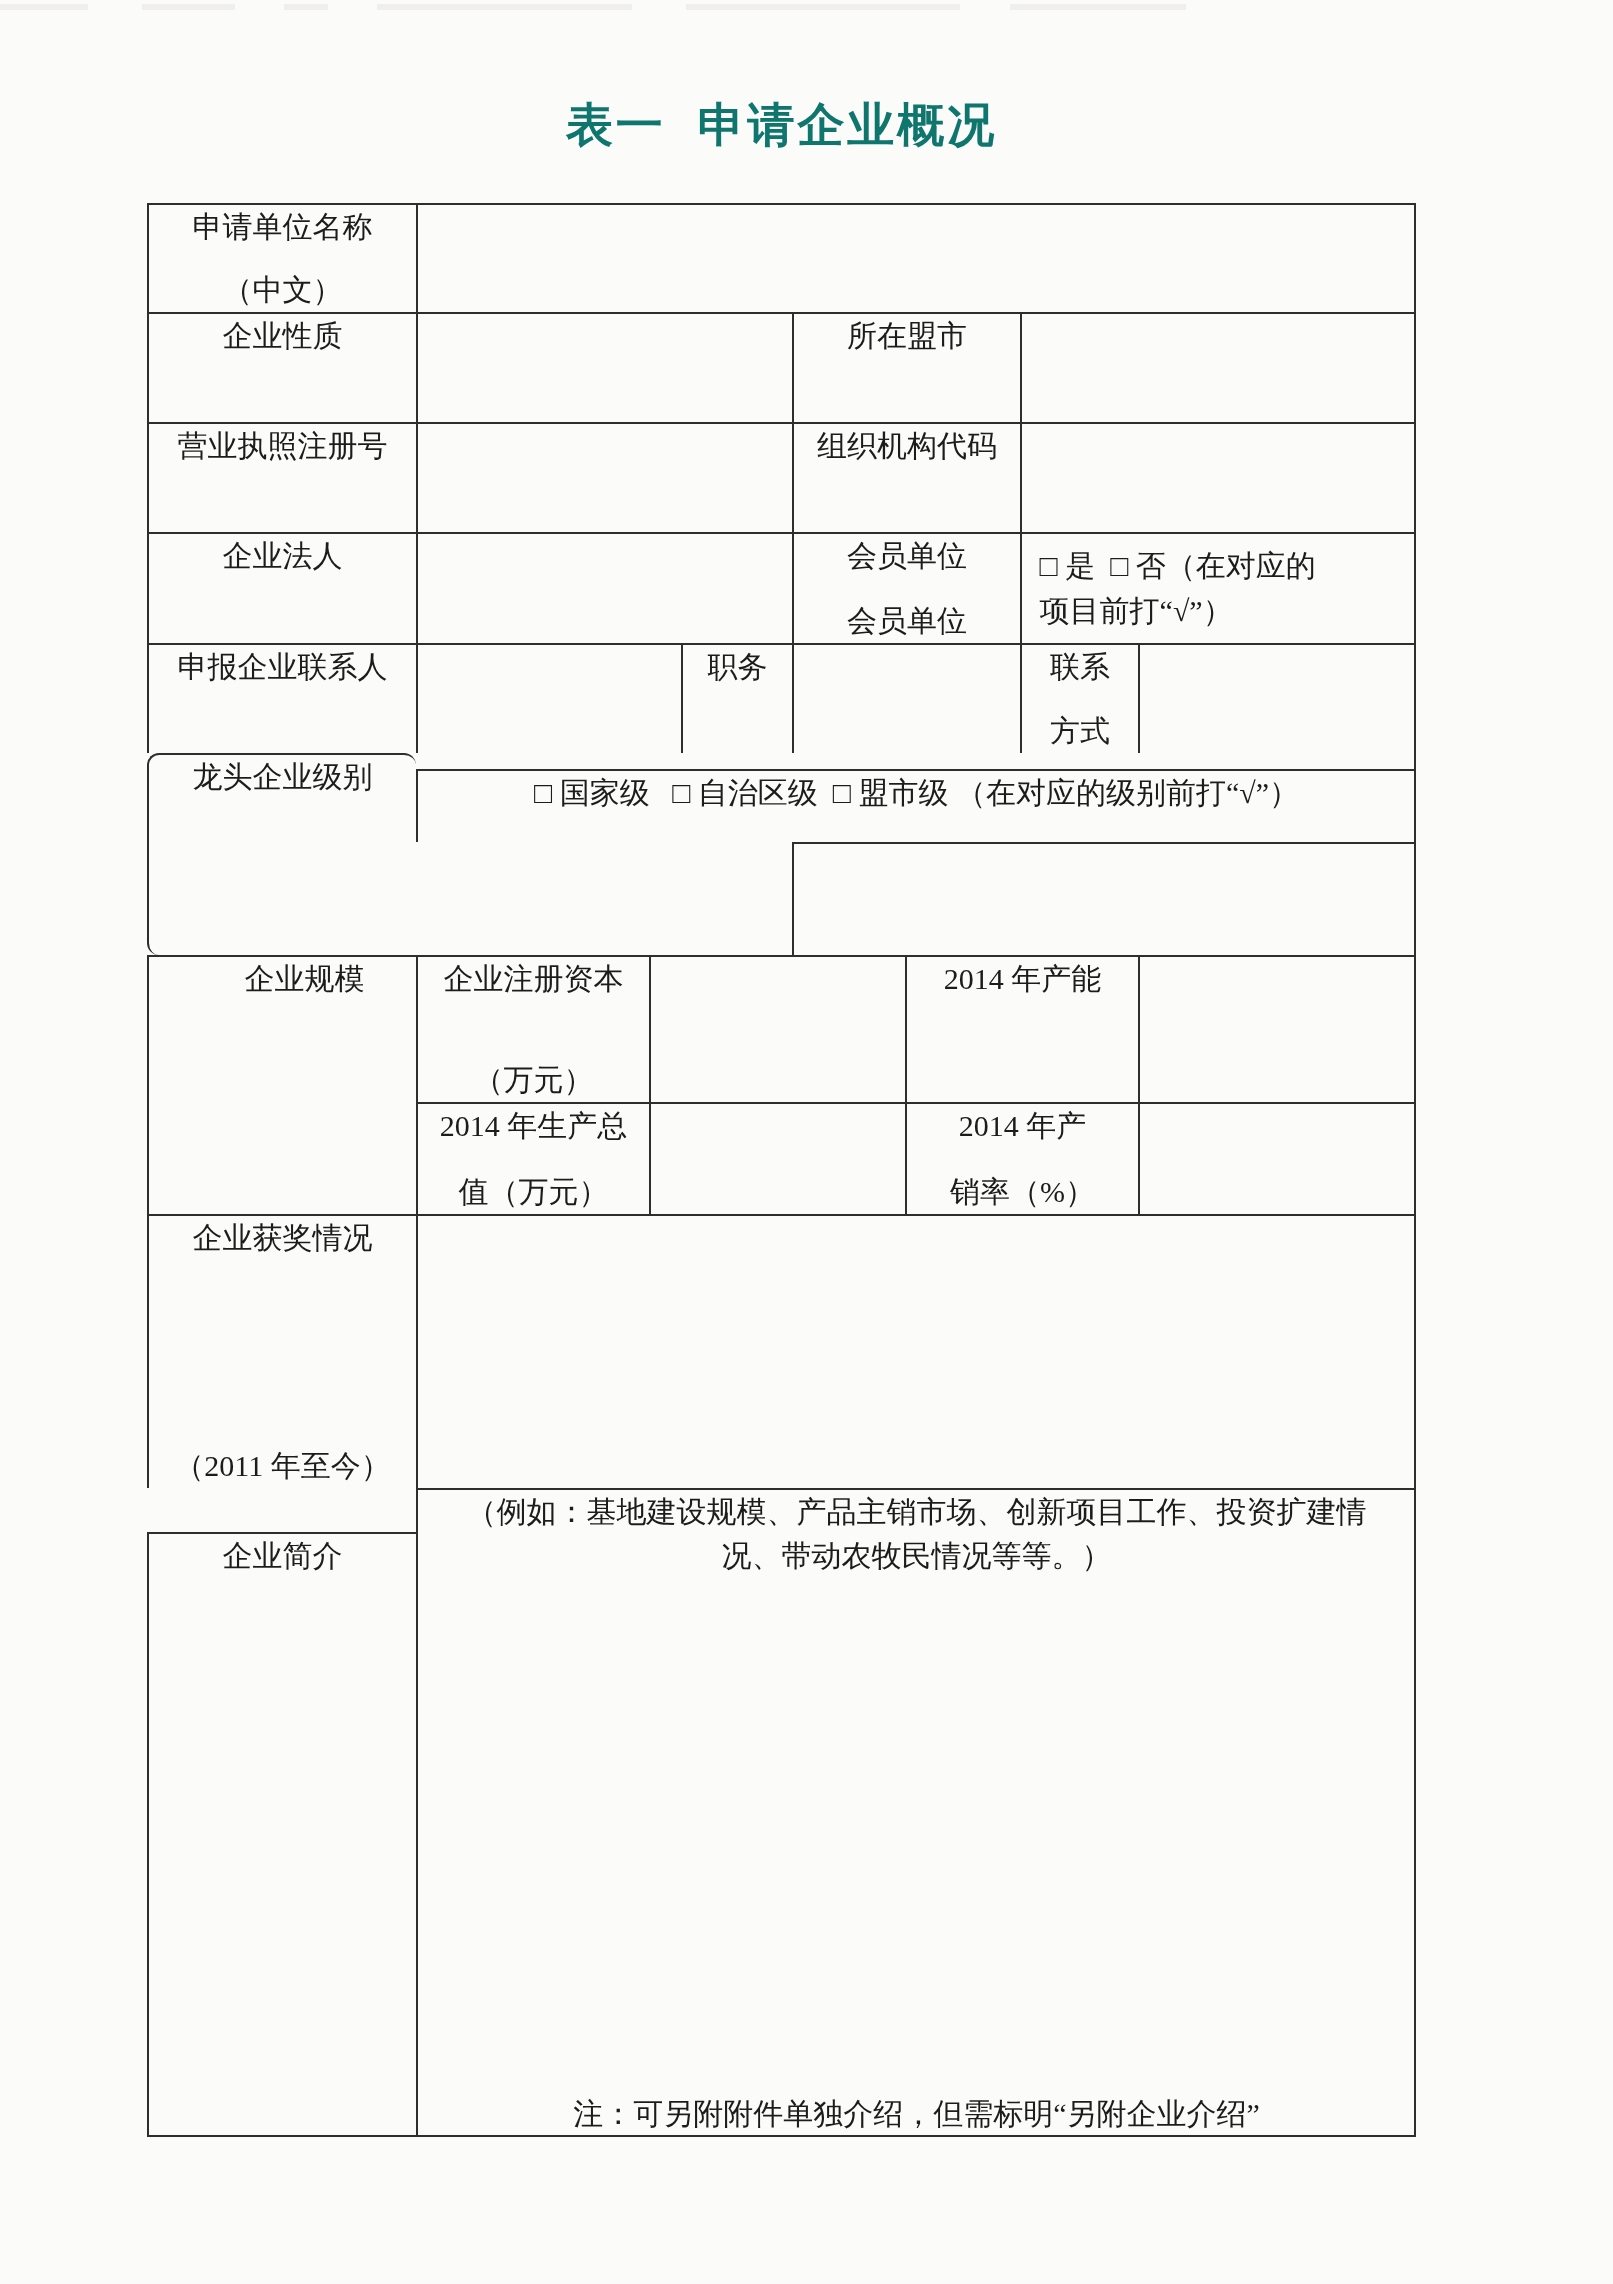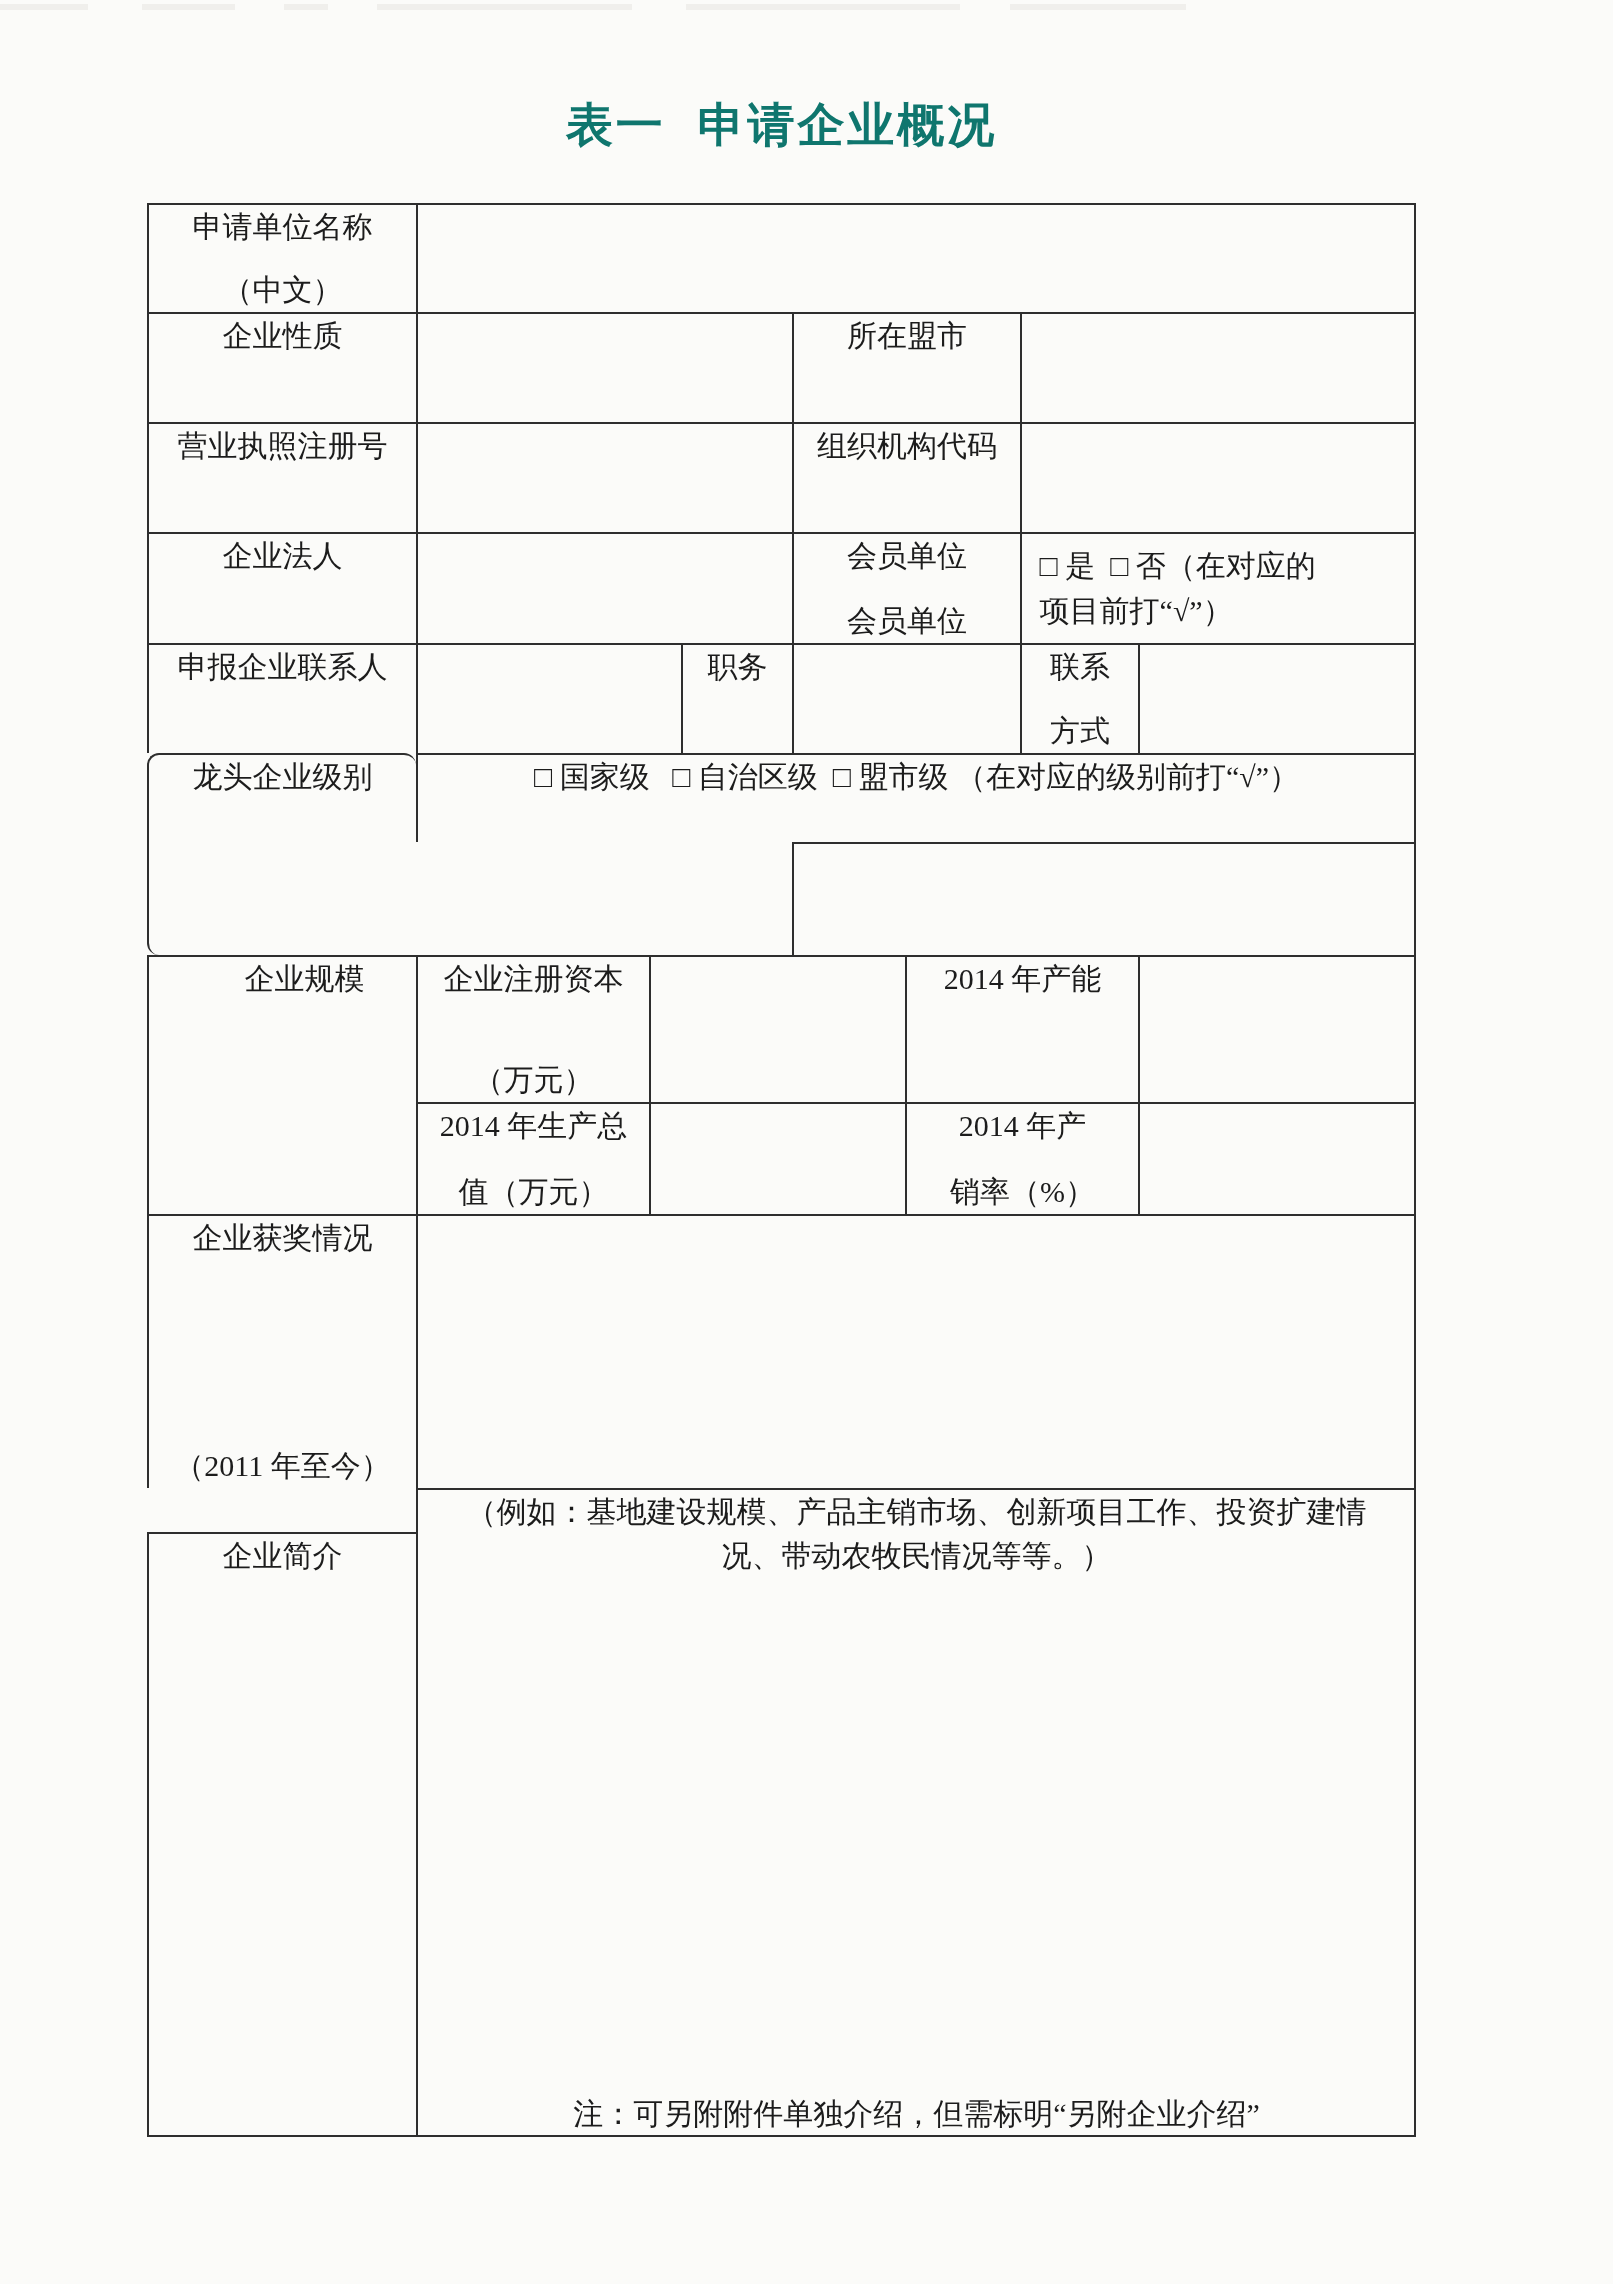--- a/index.html
+++ b/index.html
@@ -157,21 +157,21 @@
       <span>联系</span>
       <span>方式</span>
     </div>
     <div class="cell" style="grid-column:8/9; grid-row:5/6;">
       <span></span>
     </div>
 
     <div class="cell" style="grid-column:1/2; grid-row:6/8;border-radius:12px;">
       <span>龙头企业级别</span>
     </div>
-    <div class="cell" style="grid-column:2/9; grid-row:6/7;">
+    <div class="cell" style="grid-column:2/9; grid-row:6/7;margin-top:16px;">
       <span class="pre">□ 国家级   □ 自治区级  □ 盟市级 （在对应的级别前打“√”）</span>
     </div>
     <div class="cell" style="grid-column:5/9; grid-row:7/8;">
       <span></span>
     </div>
 
     <div class="cell" style="grid-column:1/2; grid-row:8/10;padding-left:44px;">
       <span>企业规模</span>
     </div>
     <div class="cell" style="grid-column:2/3; grid-row:8/9;">

